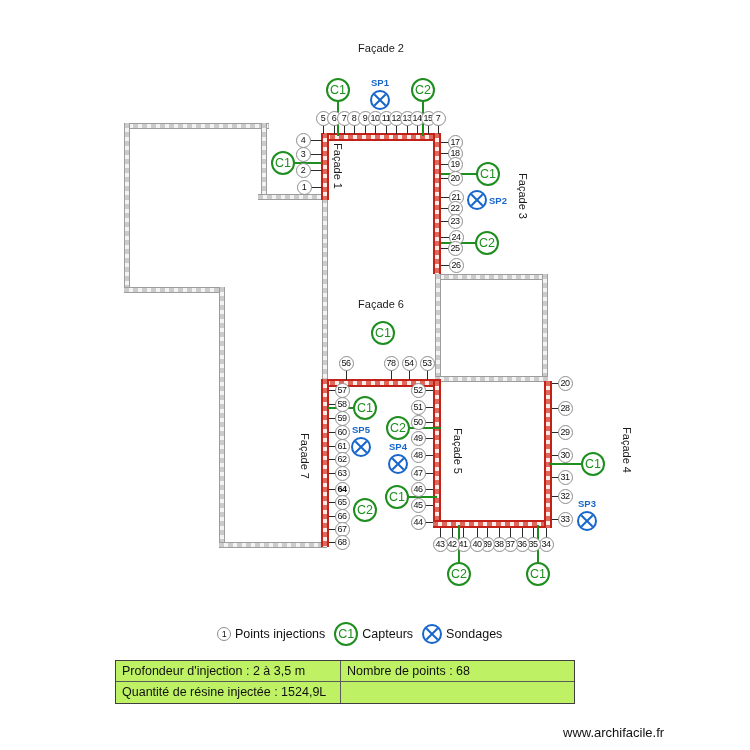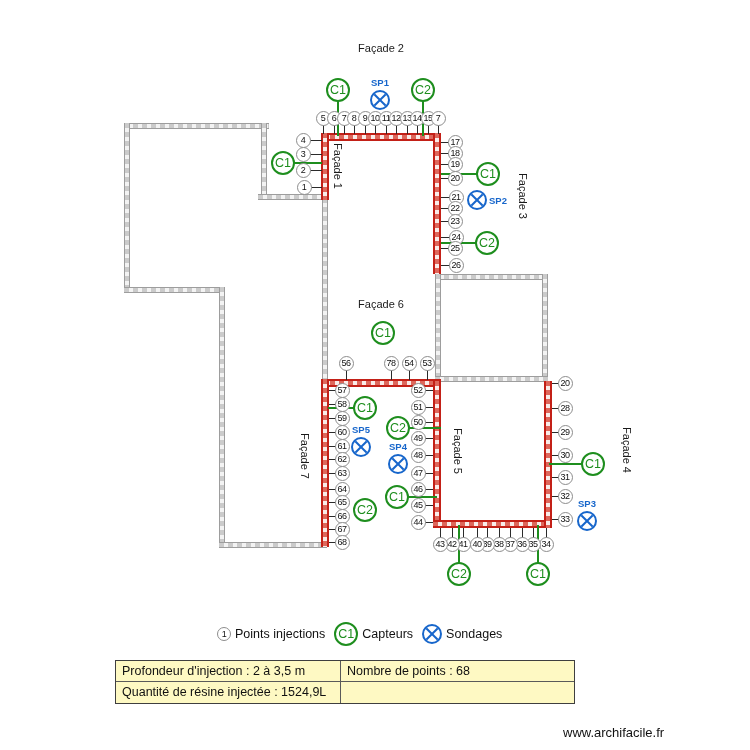--- a/index.html
+++ b/index.html
@@ -56,21 +56,21 @@
   
   #legend { position: absolute; left: 217px; top: 620px; height: 28px;
     display: flex; align-items: center; font-size: 12.5px; color: #111; }
   .legend-label { margin: 0 9px 0 4px; white-space: nowrap; }
   .legend-label:last-child { margin-right: 0; }
   #legend .pt { width: 14px; height: 14px; }
 
   
   #info-table { position: absolute; left: 115px; top: 660px; width: 460px;
     border: 1px solid #3f3f3f; display: grid; grid-template-columns: 225px 1fr;
-    font-size: 12.5px; color: #111; background: #fef9c3; }
+    font-size: 12.5px; color: #111; background: #bef264; }
   .cell { height: 21px; line-height: 20px; padding-left: 6px; white-space: nowrap; overflow: hidden;
     border-right: 1px solid #5a5a5a; border-bottom: 1px solid #5a5a5a; }
   .cell:nth-child(2n) { border-right: none; }
   .cell:nth-child(n+3) { border-bottom: none; }
 
   #watermark { position: absolute; left: 563px; top: 725px; font-size: 13px; color: #111; }
 </style>
 </head>
 <body>
 
@@ -230,21 +230,21 @@
     <div class="abs pt" style="left: 401.5px; top: 355.5px; width: 15px; height: 15px;">54</div>
     <div class="abs pt" style="left: 383.5px; top: 355.5px; width: 15px; height: 15px;">78</div>
     <div class="abs pt" style="left: 338.5px; top: 355.5px; width: 15px; height: 15px;">56</div>
     <div class="abs pt" style="left: 334.5px; top: 382.5px; width: 15px; height: 15px;">57</div>
     <div class="abs pt" style="left: 334.5px; top: 396.5px; width: 15px; height: 15px;">58</div>
     <div class="abs pt" style="left: 334.5px; top: 410.5px; width: 15px; height: 15px;">59</div>
     <div class="abs pt" style="left: 334.5px; top: 424.5px; width: 15px; height: 15px;">60</div>
     <div class="abs pt" style="left: 334.5px; top: 438.5px; width: 15px; height: 15px;">61</div>
     <div class="abs pt" style="left: 334.5px; top: 451.5px; width: 15px; height: 15px;">62</div>
     <div class="abs pt" style="left: 334.5px; top: 465.5px; width: 15px; height: 15px;">63</div>
-    <div class="abs pt" style="left: 334.5px; top: 481.5px; width: 15px; height: 15px;">64</div>
+    <div class="abs pt" style="left: 334.5px; top: 481.5px; width: 15px; height: 15px; font-weight: bold;">64</div>
     <div class="abs pt" style="left: 334.5px; top: 494.5px; width: 15px; height: 15px;">65</div>
     <div class="abs pt" style="left: 334.5px; top: 508.5px; width: 15px; height: 15px;">66</div>
     <div class="abs pt" style="left: 334.5px; top: 521.5px; width: 15px; height: 15px;">67</div>
     <div class="abs pt" style="left: 334.5px; top: 534.5px; width: 15px; height: 15px;">68</div>
     <div class="abs cap" style="left: 326px; top: 78px; width: 24px; height: 24px;">C1</div>
     <div class="abs cap" style="left: 411px; top: 78px; width: 24px; height: 24px;">C2</div>
     <div class="abs cap" style="left: 271px; top: 151px; width: 24px; height: 24px;">C1</div>
     <div class="abs cap" style="left: 476px; top: 162px; width: 24px; height: 24px;">C1</div>
     <div class="abs cap" style="left: 475px; top: 231px; width: 24px; height: 24px;">C2</div>
     <div class="abs cap" style="left: 371px; top: 321px; width: 24px; height: 24px;">C1</div>

